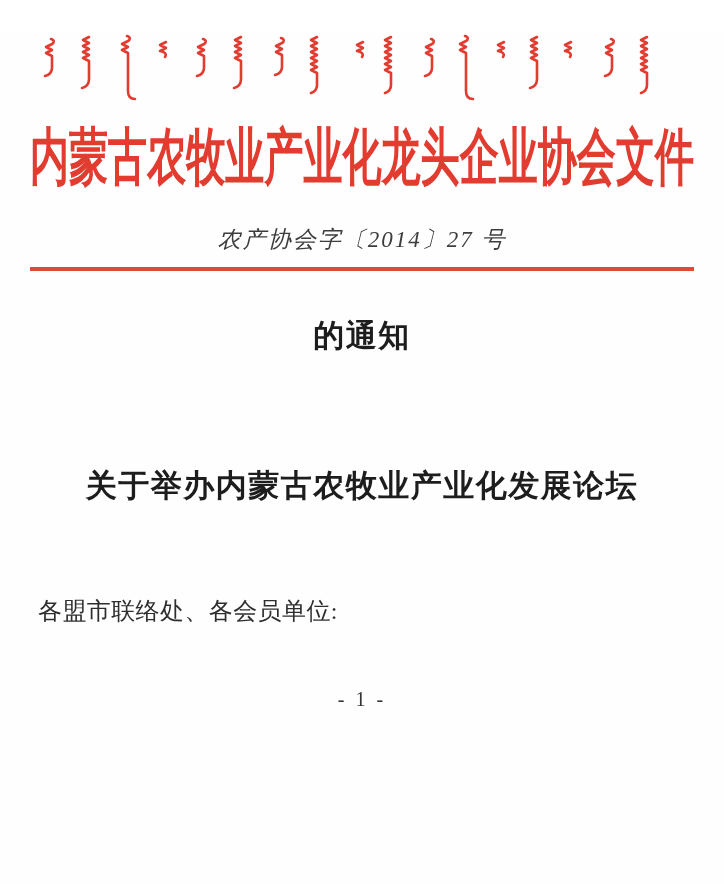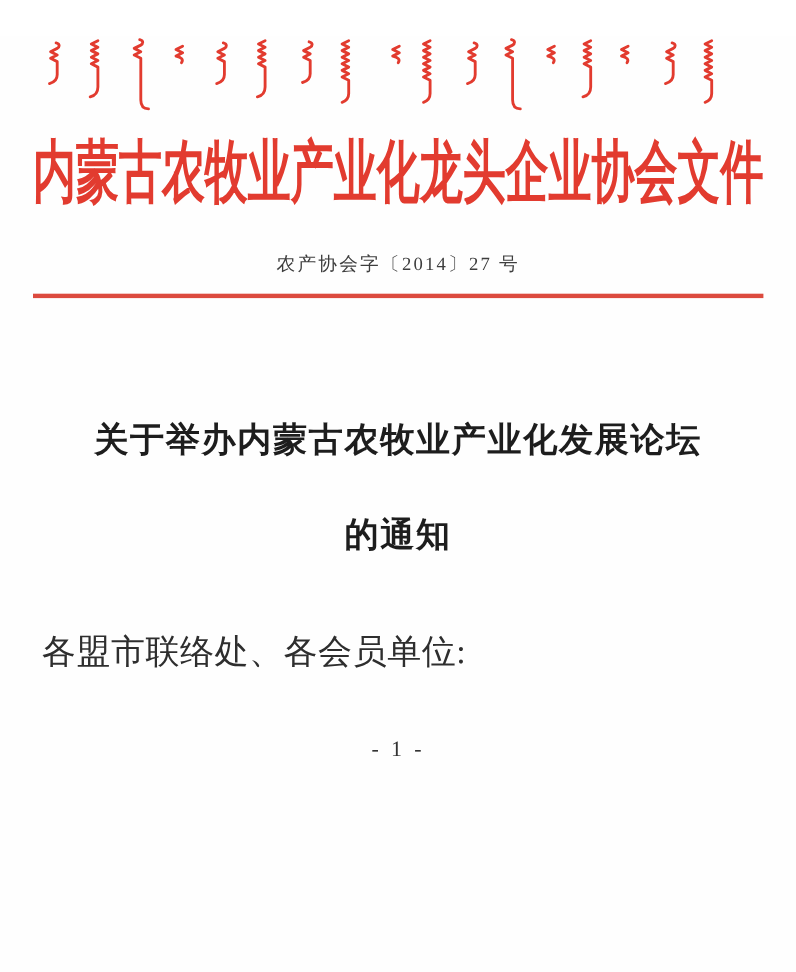--- a/index.html
+++ b/index.html
@@ -38,24 +38,25 @@
     color: #e23b2f;
     white-space: nowrap;
     transform: scaleX(0.63);
     transform-origin: 50% 50%;
   }
 
   
   .doc-number {
     margin-top: 32px;
     text-align: center;
-    font-size: 17px;
+    font-size: 23px;
     line-height: 26px;
     letter-spacing: 2px;
     color: #3d3d3d;
+    font-style: italic;
   }
 
   
   .red-rule {
     height: 4px;
     background: #dc4a3e;
     margin: 14px 30px 0 30px;
   }
 
   
@@ -65,22 +66,22 @@
     color: #1d1d1d;
     font-size: 31px;
     line-height: 42px;
     letter-spacing: 1.5px;
   }
   .notice-title.line1 { margin-top: 108px; }
   .notice-title.line2 { margin-top: 44px; }
 
   
   .body-block {
-    margin: 66px 36px 0 38px;
-    font-size: 31px;
+    margin: 84px 36px 0 38px;
+    font-size: 24px;
     line-height: 40.5px;
     letter-spacing: 0.4px;
     text-align: justify;
     color: #2e2e2e;
   }
   .paragraph { text-indent: 2em; margin: 0; }
   .salutation { margin: 0; }
 
   
   .page-footer {
@@ -134,22 +135,22 @@
   </svg>
 
   <div class="org-title-wrap">
     <div class="org-title">内蒙古农牧业产业化龙头企业协会文件</div>
   </div>
 
   <div class="doc-number">农产协会字〔2014〕27 号</div>
 
   <div class="red-rule"></div>
 
+  <div class="notice-title line2">的通知</div>
   <div class="notice-title line1">关于举办内蒙古农牧业产业化发展论坛</div>
-  <div class="notice-title line2">的通知</div>
 
   <div class="body-block">
     <p class="salutation">各盟市联络处、各会员单位:</p>
   </div>
 
   <div class="page-footer">- 1 -</div>
 
 </div>
 
 </body></html>

